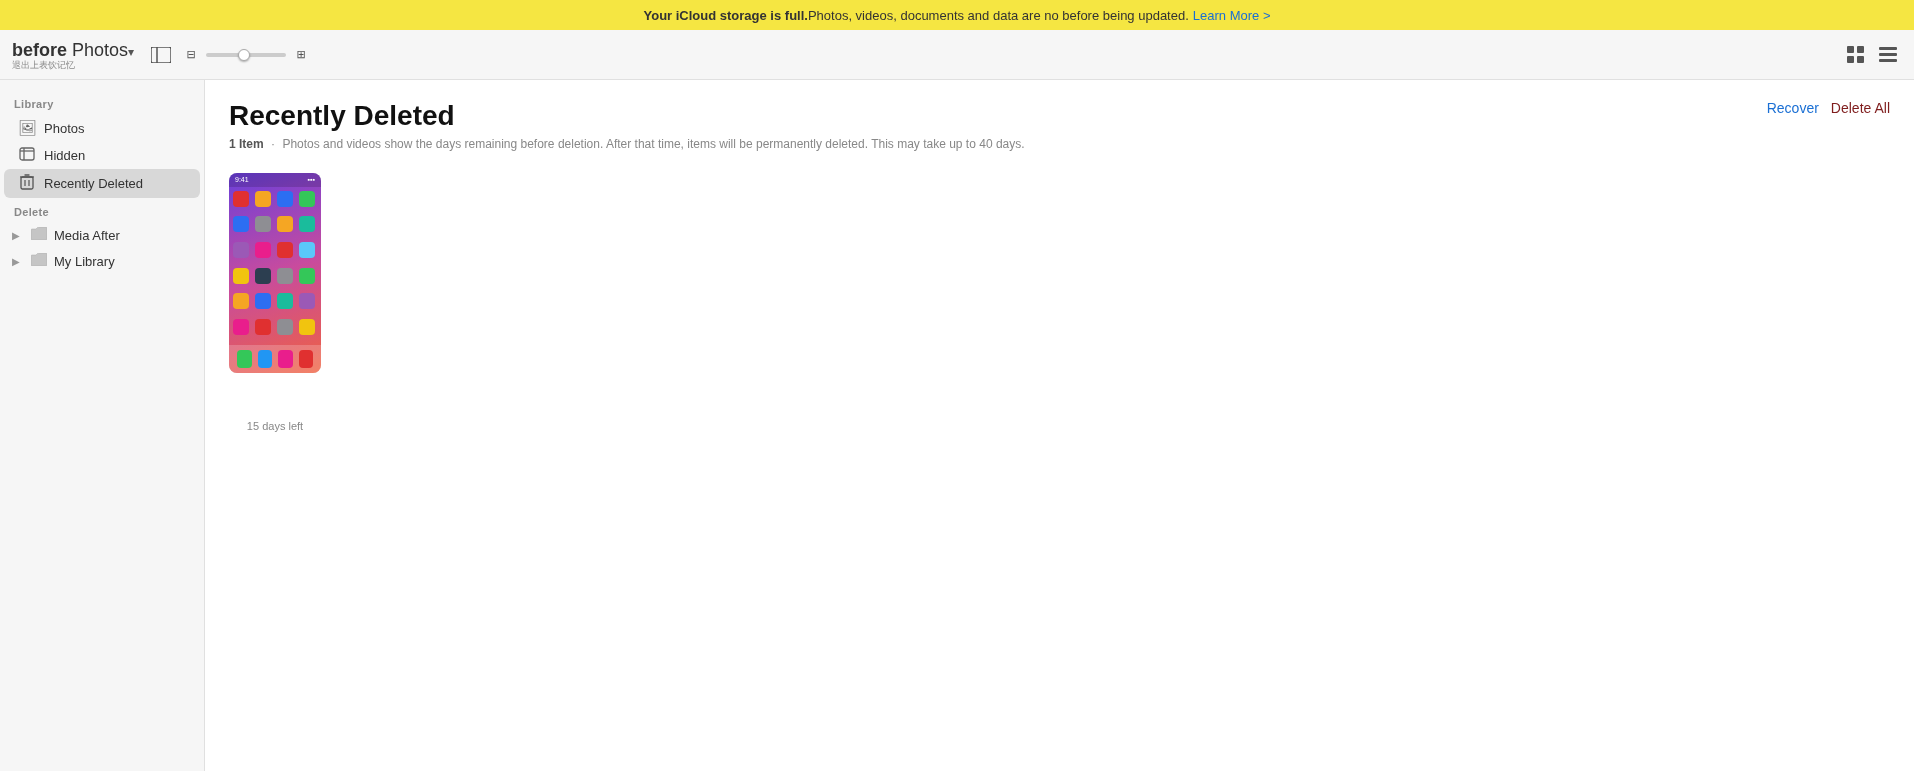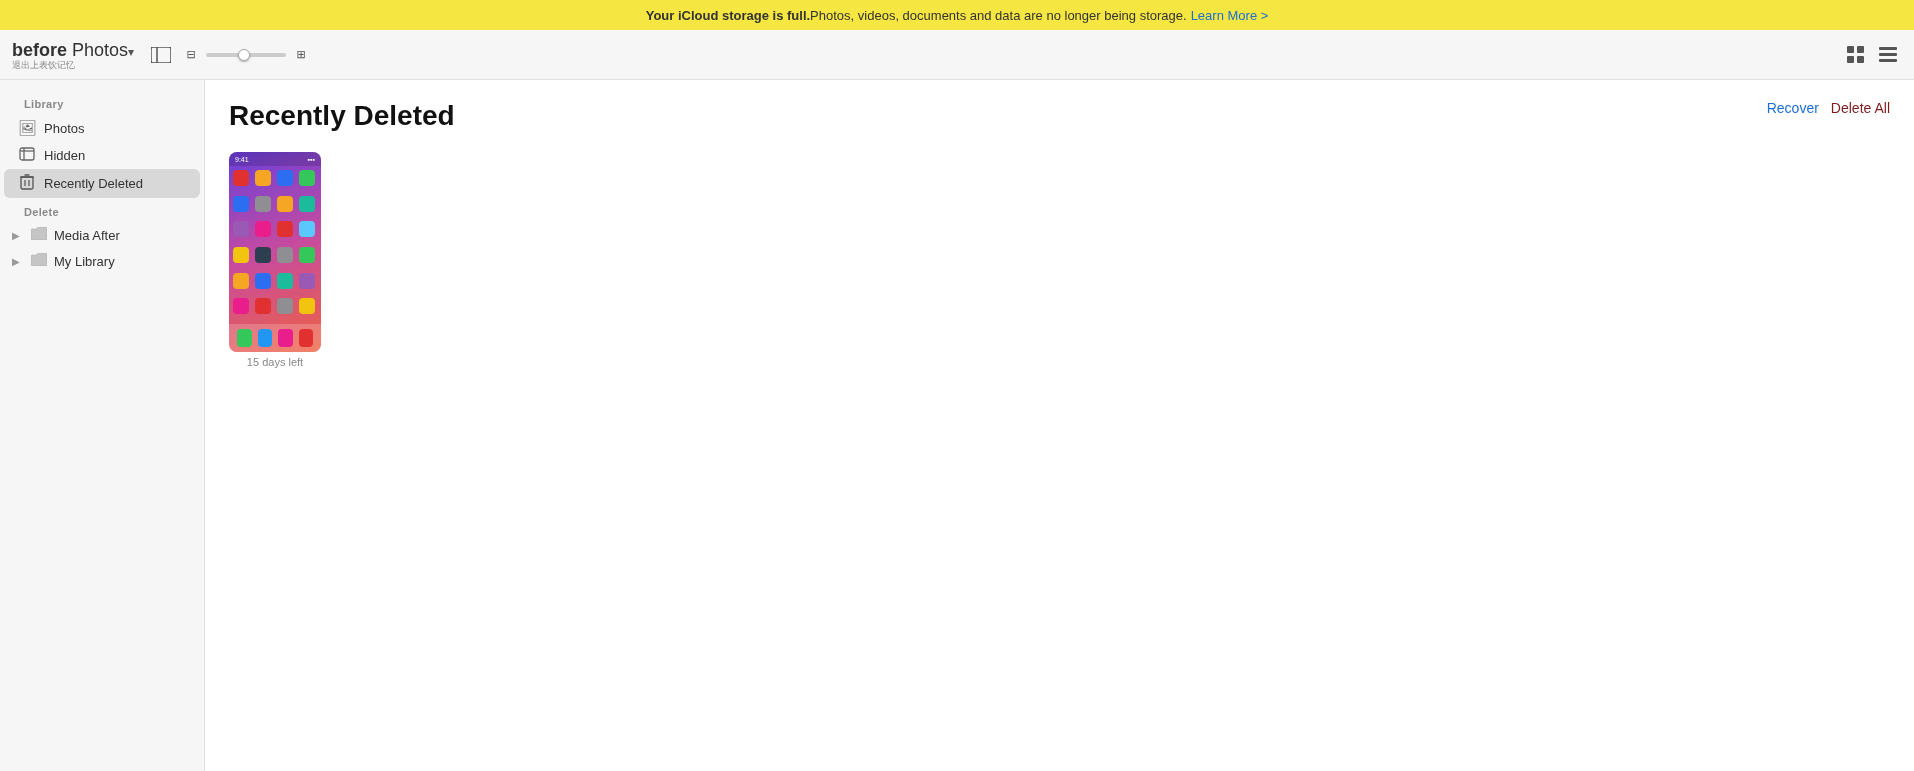--- a/index.html
+++ b/index.html
@@ -126,21 +126,21 @@
       min-width: 205px;
       border-right: 1px solid #e0e0e0;
       background: #f6f6f6;
       padding: 10px 0;
       overflow-y: auto;
     }
     .sidebar-section-label {
       font-size: 11px;
       font-weight: 600;
       color: #888;
-      padding: 8px 24px 4px;
+      padding: 8px 14px 4px;
       letter-spacing: 0.03em;
     }
     .sidebar-item {
       display: flex;
       align-items: center;
       gap: 8px;
       padding: 5px 14px;
       font-size: 13px;
       color: #333;
       cursor: pointer;
@@ -235,20 +235,21 @@
       margin-top: 20px;
       display: flex;
       flex-wrap: wrap;
       gap: 8px;
     }
     .photo-item {
       display: flex;
       flex-direction: column;
       align-items: center;
       cursor: pointer;
+      gap: 43px;
     }
     .photo-thumb {
       width: 92px;
       height: 200px;
       border-radius: 8px;
       overflow: hidden;
       background: #e0e0e0;
       position: relative;
     }
     .photo-thumb .phone-mockup {
@@ -316,21 +317,21 @@
       font-size: 11px;
       color: #888;
       margin-top: 4px;
     }
   </style>
 </head>
 <body>
 
 <div id="banner">
   <span style="font-weight:700;">Your iCloud storage is full.</span>
-  <span>  Photos, videos, documents and data are no longer being storage.</span>
+  <span>  Photos, videos, documents and data are no before being updated.</span>
   <a class="learn-more">Learn More &gt;</a>
 </div>
 
 <div id="topbar">
   <div id="icloud-logo">
     <div>
       <span class="icloud">before</span><span class="photos"> Photos</span><span class="caret">▾</span>
       <span class="subtitle">退出上表饮记忆</span>
     </div>
   </div>
@@ -421,20 +422,25 @@
         </svg>
       </span>
       <span>My Library</span>
     </div>
   </div>
 
   <div id="main">
     <div id="main-header">
       <div id="page-title-block">
         <h1 id="page-title">Recently Deleted</h1>
+        <div id="subtitle">
+          <span class="count">1 Item</span>
+          <span class="dot"> · </span>
+          <span>Photos and videos show the days remaining before deletion. After that time, items will be permanently deleted. This may take up to 40 days.</span>
+        </div>
       </div>
       <div id="action-buttons">
         <button class="action-btn">Recover</button>
         <button class="action-btn delete-all">Delete All</button>
       </div>
     </div>
 
     <div id="photo-grid">
       <div class="photo-item">
         <div class="photo-thumb">

